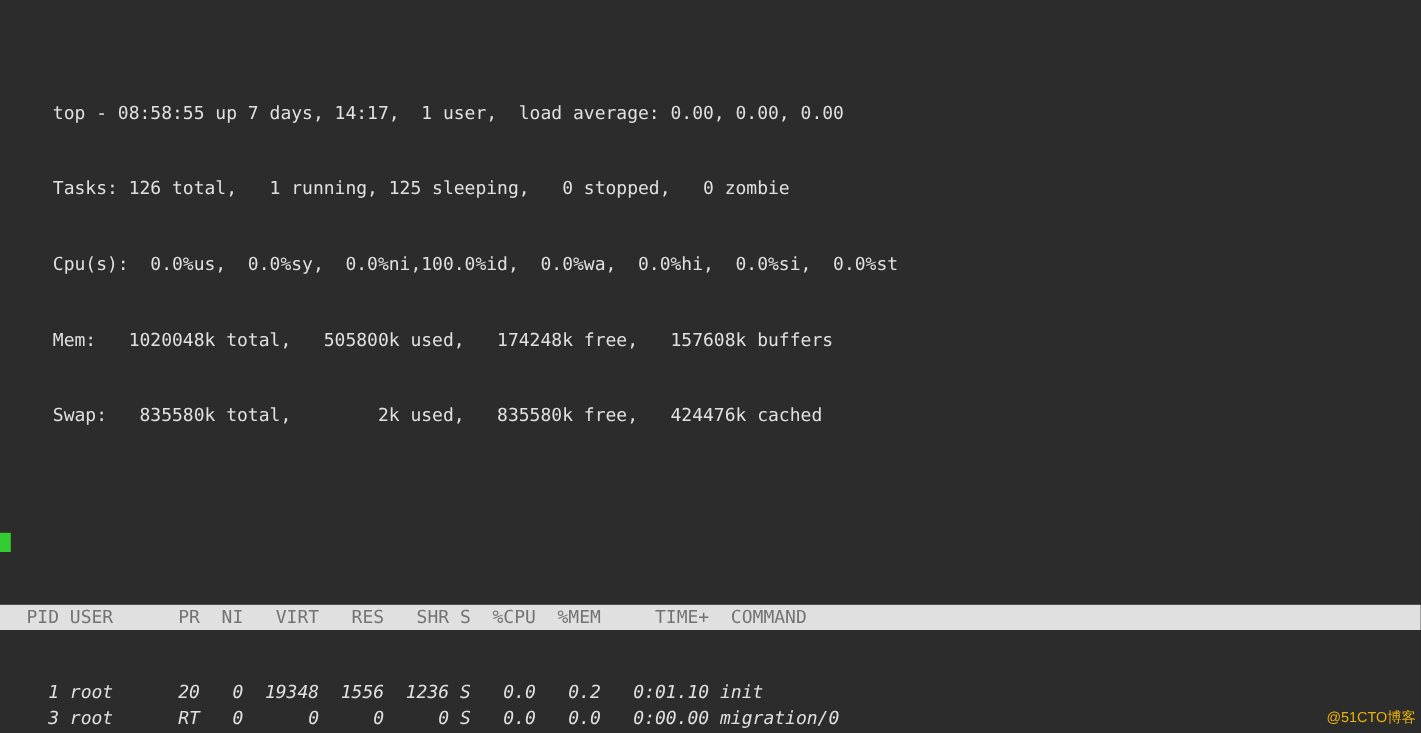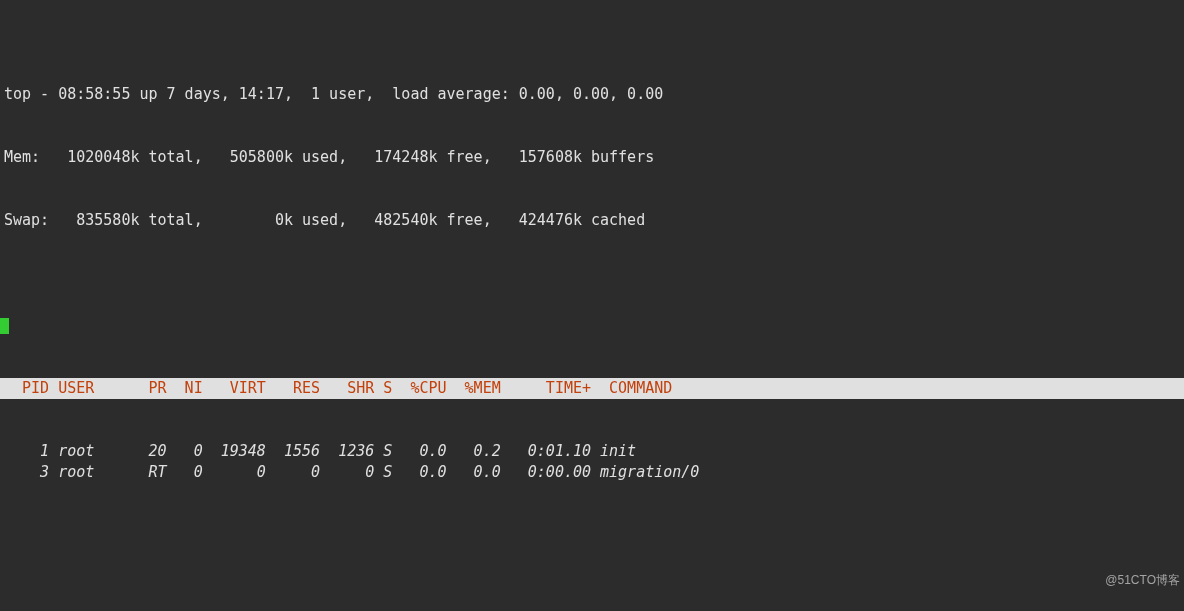--- a/index.html
+++ b/index.html
@@ -14,62 +14,65 @@
     color: #e0e0e0;
     overflow: hidden;
     letter-spacing: 0;
   }
   .terminal {
     white-space: pre;
     padding: 0;
   }
   .summary {
     padding-left: 4px;
+    margin-left: 40px;
   }
   .summary-line {
     height: 21px;
   }
   .bar-row {
     height: 21px;
   }
   .bar-fill {
     display: inline-block;
     width: 9px;
     height: 16px;
     background: #33cc33;
     vertical-align: middle;
   }
   .header-row {
     background: #e0e0e0;
-    color: #c2410c;
+    color: #737373;
     height: 21px;
     padding-left: 4px;
     font-weight: normal;
   }
   .proc-row {
     height: 21px;
     padding-left: 4px;
     font-style: italic;
   }
   .watermark {
     position: absolute;
     right: 4px;
-    bottom: 20px;
-    color: #a3a3a3;
+    bottom: 2px;
+    color: #eab308;
     font-size: 12px;
     font-family: sans-serif;
   }
 </style>
 </head>
 <body>
 
 <div class="terminal">
   <div class="summary">
     <div class="summary-line">top - 08:58:55 up 7 days, 14:17,  1 user,  load average: 0.00, 0.00, 0.00</div>
+    <div class="summary-line">Tasks: 126 total,   1 running, 125 sleeping,   0 stopped,   0 zombie</div>
+    <div class="summary-line">Cpu(s):  0.0%us,  0.0%sy,  0.0%ni,100.0%id,  0.0%wa,  0.0%hi,  0.0%si,  0.0%st</div>
     <div class="summary-line">Mem:   1020048k total,   505800k used,   174248k free,   157608k buffers</div>
-    <div class="summary-line">Swap:   835580k total,        0k used,   482540k free,   424476k cached</div>
+    <div class="summary-line">Swap:   835580k total,        2k used,   835580k free,   424476k cached</div>
   </div>
   <div class="bar-row"><span class="bar-fill"></span></div>
   <div class="header-row" id="header-row">  PID USER      PR  NI   VIRT   RES   SHR S  %CPU  %MEM     TIME+  COMMAND                                                                                                                              </div>
   <div id="proc-list"><div class="proc-row">    1 root      20   0  19348  1556  1236 S   0.0   0.2   0:01.10 init</div><div class="proc-row">    3 root      RT   0      0     0     0 S   0.0   0.0   0:00.00 migration/0</div></div>
 </div>
 
 <div class="watermark">@51CTO博客</div>
 
 </body></html>

